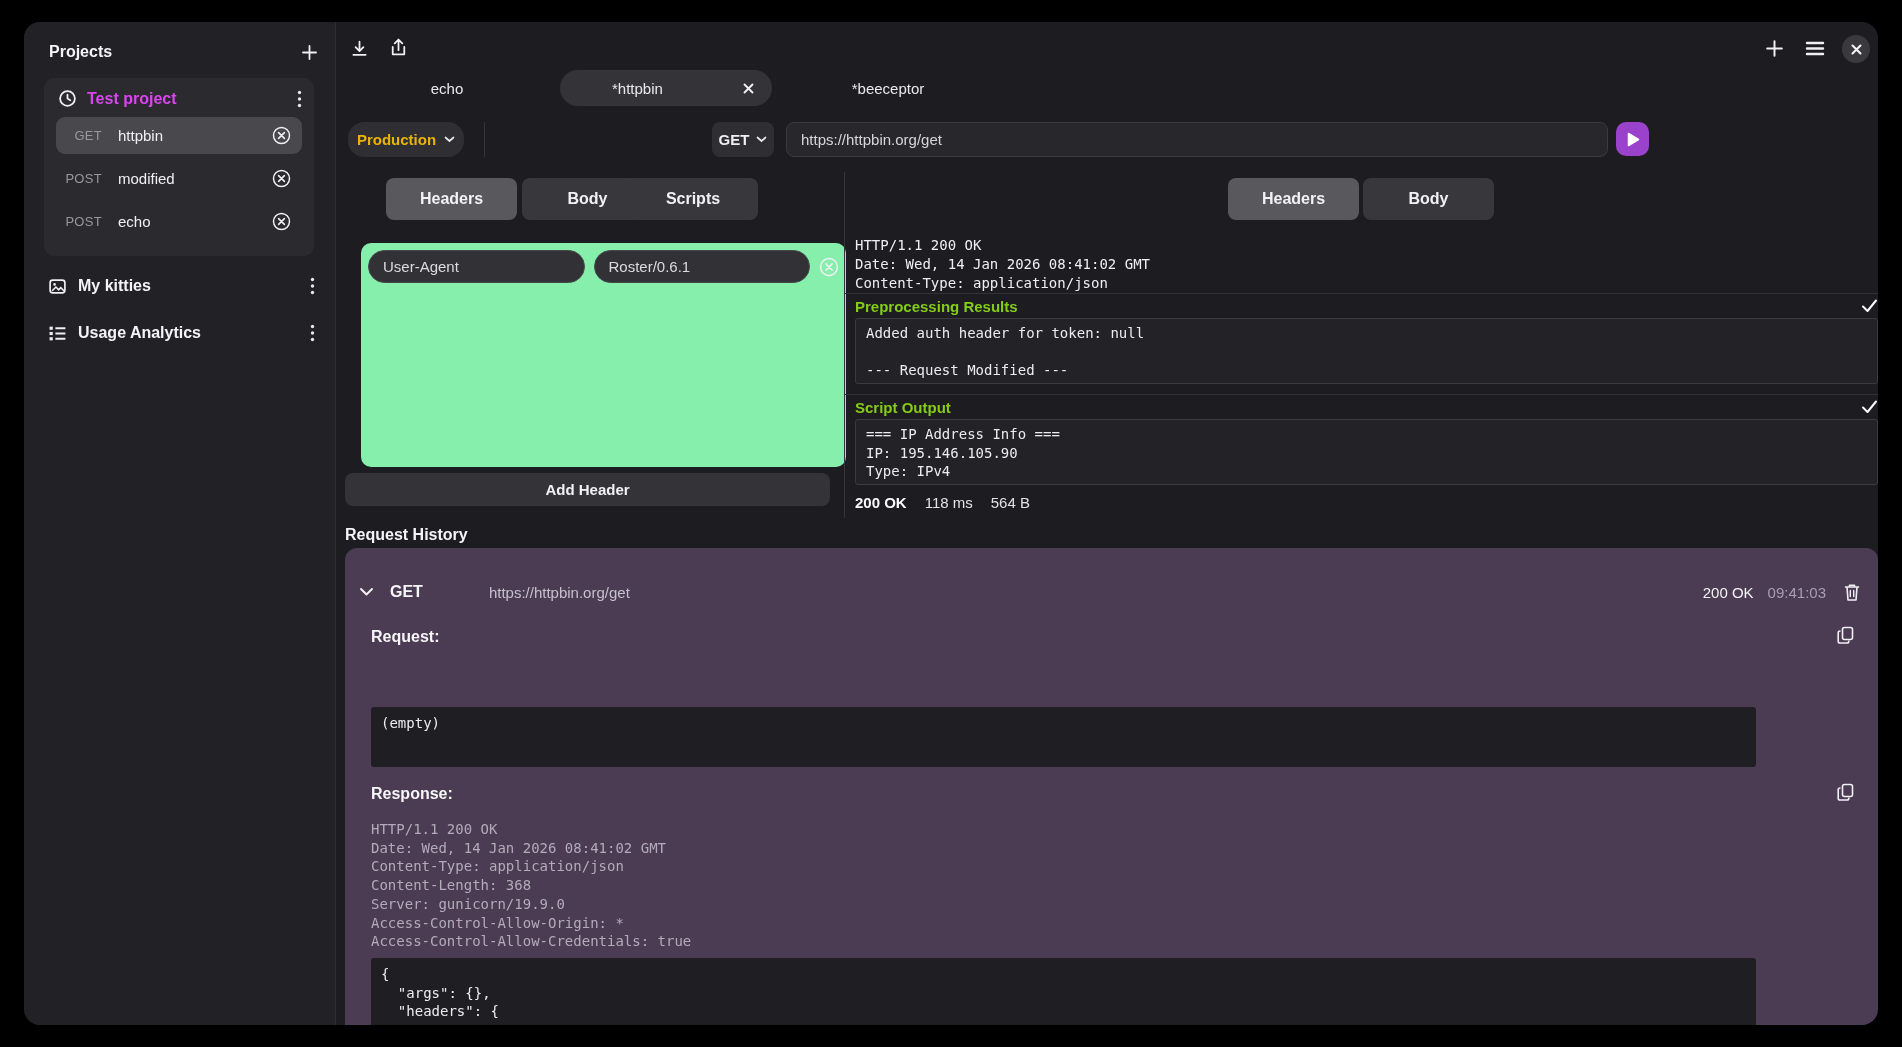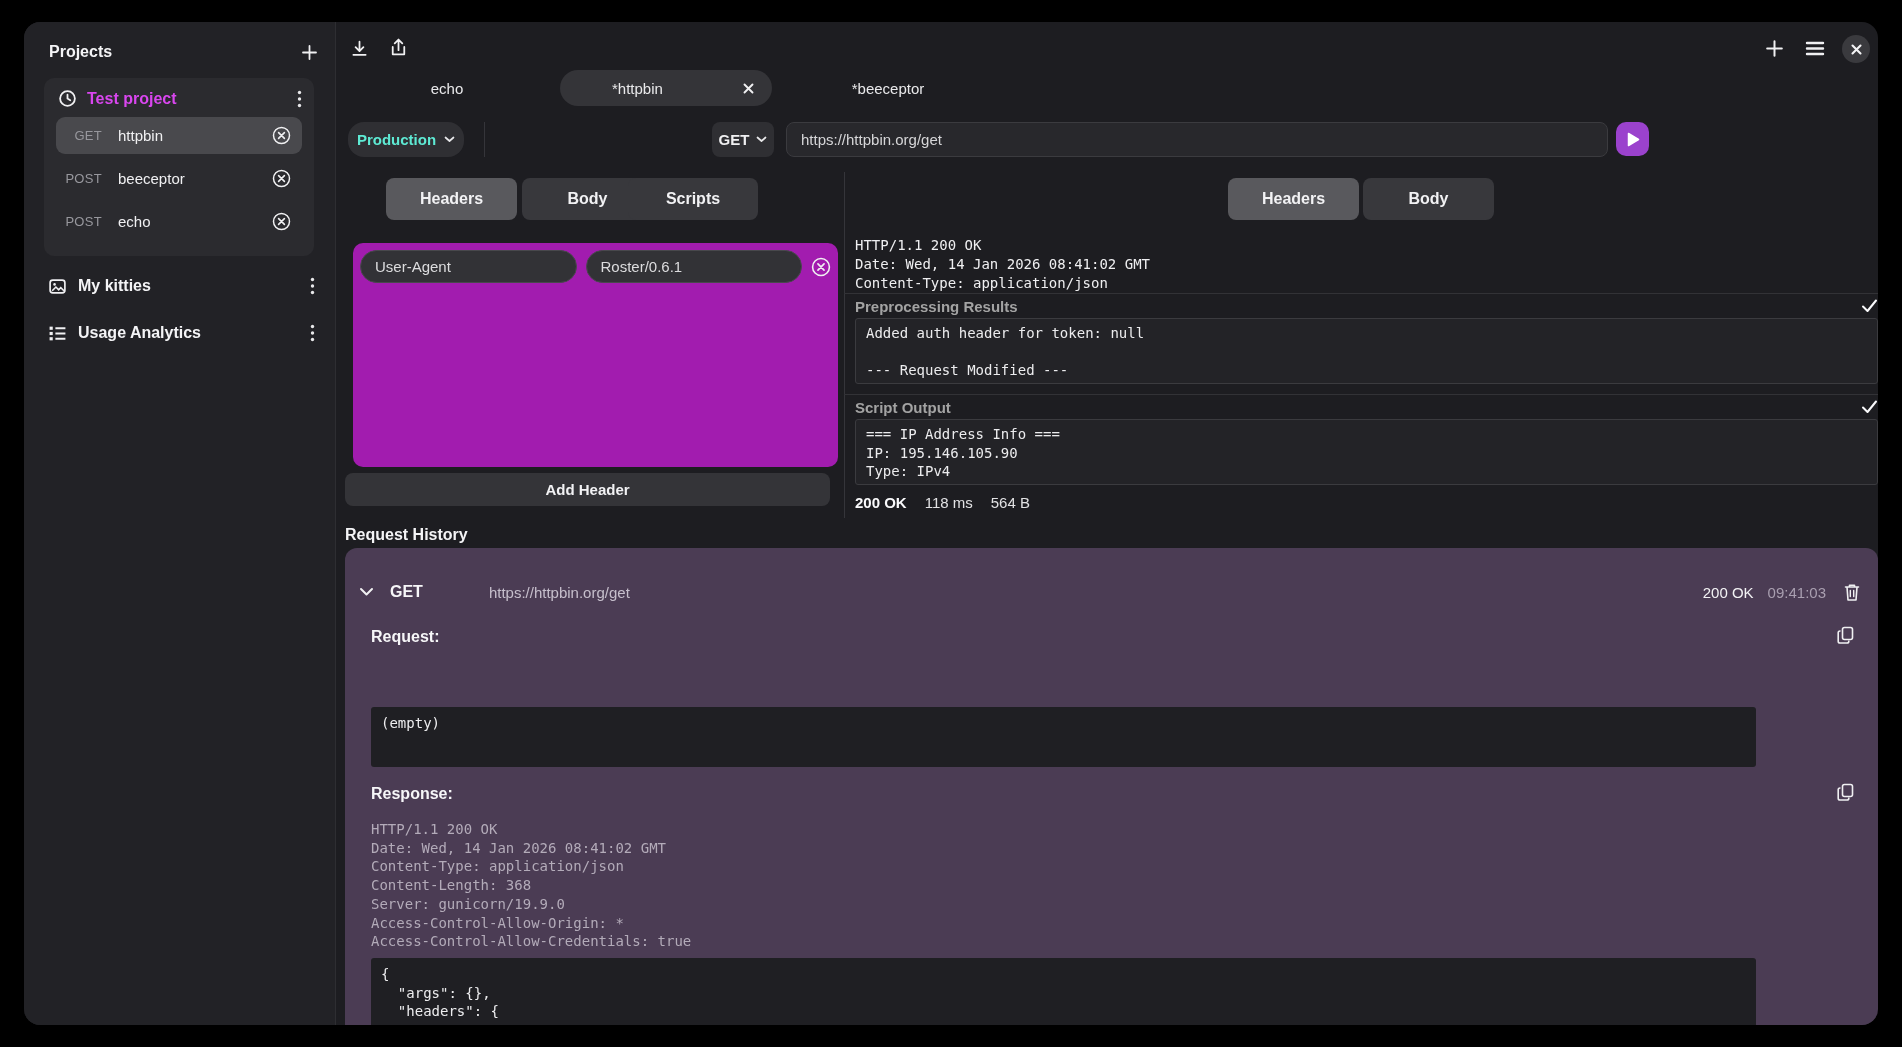--- a/index.html
+++ b/index.html
@@ -38,57 +38,57 @@
 
   
   .doc-tab { position:absolute; top:48px; height:36px; display:flex; align-items:center;
              justify-content:center; font-size:15px; color:#e9e9eb; }
   .doc-tab.pill { background:#343438; border-radius:18px; justify-content:space-between;
                   padding:0 18px 0 52px;gap:40px; }
 
   
   .env-btn { position:absolute; left:324px; top:100px; width:116px; height:35px;
              background:#2f2f33; border-radius:16px; display:flex; align-items:center;
-             justify-content:center; gap:8px; font-size:15px; font-weight:700; color:#5eead4; }
+             justify-content:center; gap:8px; font-size:15px; font-weight:700; color:#eab308; }
   .vdivider { position:absolute; background:#35353a; width:1px; }
   .method-btn { position:absolute; left:688px; top:100px; width:62px; height:35px;
                 background:#2f2f33; border-radius:8px; display:flex; align-items:center;
                 justify-content:center; gap:7px; font-size:15px; font-weight:700; color:#f0f0f2; }
   .url-input { position:absolute; left:762px; top:100px; width:822px; height:35px;
                background:#28282c; border:1px solid #3b3b3f; border-radius:8px;
                color:#d6d6d8; font-size:15px; padding:0 14px;
                font-family:"Liberation Sans", sans-serif; }
   .send-btn { position:absolute; left:1592px; top:100px; width:33px; height:34px;
               background:#9b42cd; border-radius:10px; display:flex; align-items:center;
               justify-content:center; }
 
   
   .seg-tab { position:absolute; top:156px; height:42px; border-radius:8px;
              display:flex; align-items:center; justify-content:center;
              font-size:16px; font-weight:700; color:#f2f2f4; background:#38383c; }
   .seg-tab.active { background:#59595d; }
 
-  .hdr-panel { position:absolute; left:329px; top:221px; width:485px; height:224px;
-               background:#a21caf; border-radius:10px; padding:7px; }
+  .hdr-panel { position:absolute; left:337px; top:221px; width:485px; height:224px;
+               background:#86efac; border-radius:10px; padding:7px; }
   .kv-row { display:flex; align-items:center; gap:9px; }
   .kv-input { height:33px; background:#323236; border:1px solid #48484c; border-radius:17px;
               color:#dcdcde; font-size:15px; padding:0 14px; flex:1; min-width:0;
               font-family:"Liberation Sans", sans-serif; }
   .add-header { position:absolute; left:321px; top:451px; width:485px; height:33px;
                 background:#343438; border-radius:8px; display:flex; align-items:center;
                 justify-content:center; font-size:15px; font-weight:700; color:#f2f2f4; }
 
   
   .mono { font-family:"DejaVu Sans Mono", monospace; }
   .resp-preview { position:absolute; left:831px; top:214px; width:1023px; height:55px;
                   overflow:hidden; }
   .resp-preview pre { font-size:14px; line-height:19px; color:#efeff1; white-space:pre; }
   .section-head { position:absolute; left:831px; width:1023px; height:22px;
                   display:flex; align-items:center; justify-content:space-between; }
-  .section-head .t { font-size:15px; font-weight:700; color:#a3a3a3; }
+  .section-head .t { font-size:15px; font-weight:700; color:#84cc16; }
   .hline { position:absolute; left:820px; width:1034px; height:1px; background:#323236; }
   .out-box { position:absolute; left:831px; width:1023px; height:66px;
              background:#232327; border:1px solid #3b3b3f; border-radius:3px;
              padding:5px 10px; overflow:hidden; }
   .out-box pre { font-size:14px; line-height:18.5px; color:#ececee; white-space:pre; }
   .status-row { position:absolute; left:831px; top:472px; display:flex; align-items:center;
                 gap:18px; font-size:15px; color:#e2e2e4; }
   .status-code { font-weight:700; color:#fafafc; }
 
   
@@ -150,21 +150,21 @@
         <span class="req-name">httpbin</span>
         <span class="icon-btn" style="margin-right:11px">
           <svg width="19" height="19" viewBox="0 0 19 19">
               <circle cx="9.5" cy="9.5" r="8" stroke="#f0f0f2" stroke-width="1.5" fill="none"></circle>
               <path d="M6.6 6.6l5.8 5.8M12.4 6.6l-5.8 5.8" stroke="#f0f0f2" stroke-width="1.6" stroke-linecap="round"></path>
             </svg>
         </span>
       </div>
       <div class="req-item">
         <span class="req-method">POST</span>
-        <span class="req-name">beeceptor</span>
+        <span class="req-name">modified</span>
         <span class="icon-btn" style="margin-right:11px">
           <svg width="19" height="19" viewBox="0 0 19 19">
               <circle cx="9.5" cy="9.5" r="8" stroke="#f0f0f2" stroke-width="1.5" fill="none"></circle>
               <path d="M6.6 6.6l5.8 5.8M12.4 6.6l-5.8 5.8" stroke="#f0f0f2" stroke-width="1.6" stroke-linecap="round"></path>
             </svg>
         </span>
       </div>
       <div class="req-item">
         <span class="req-method">POST</span>
         <span class="req-name">echo</span>

